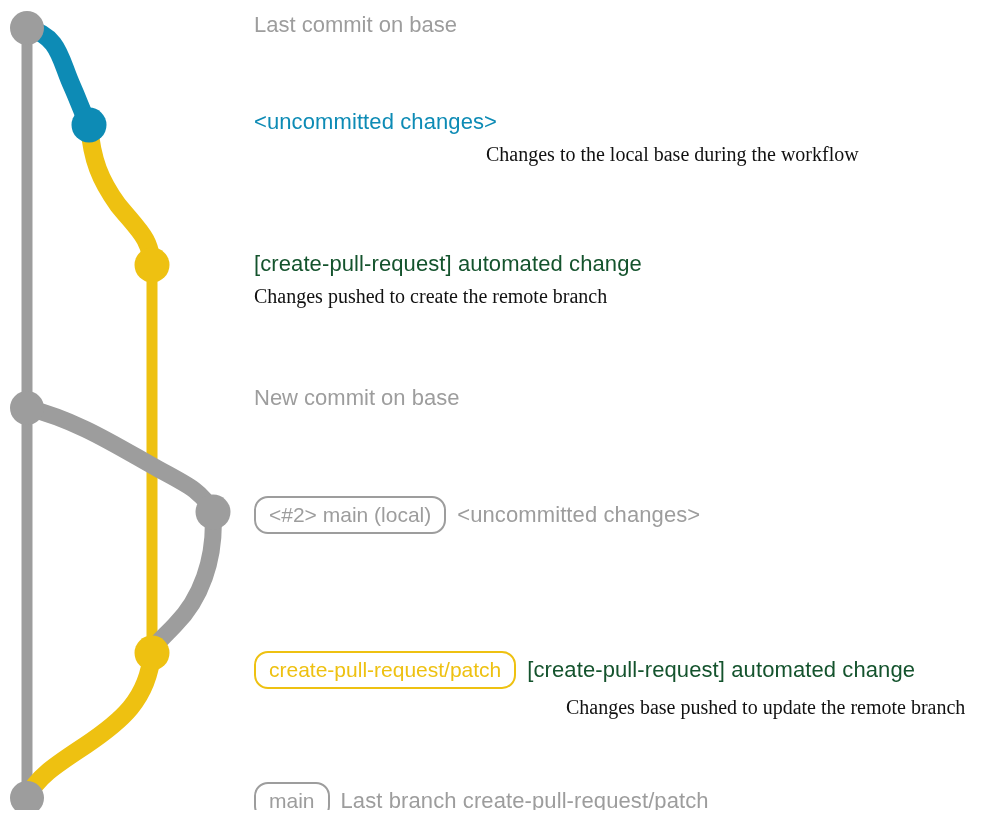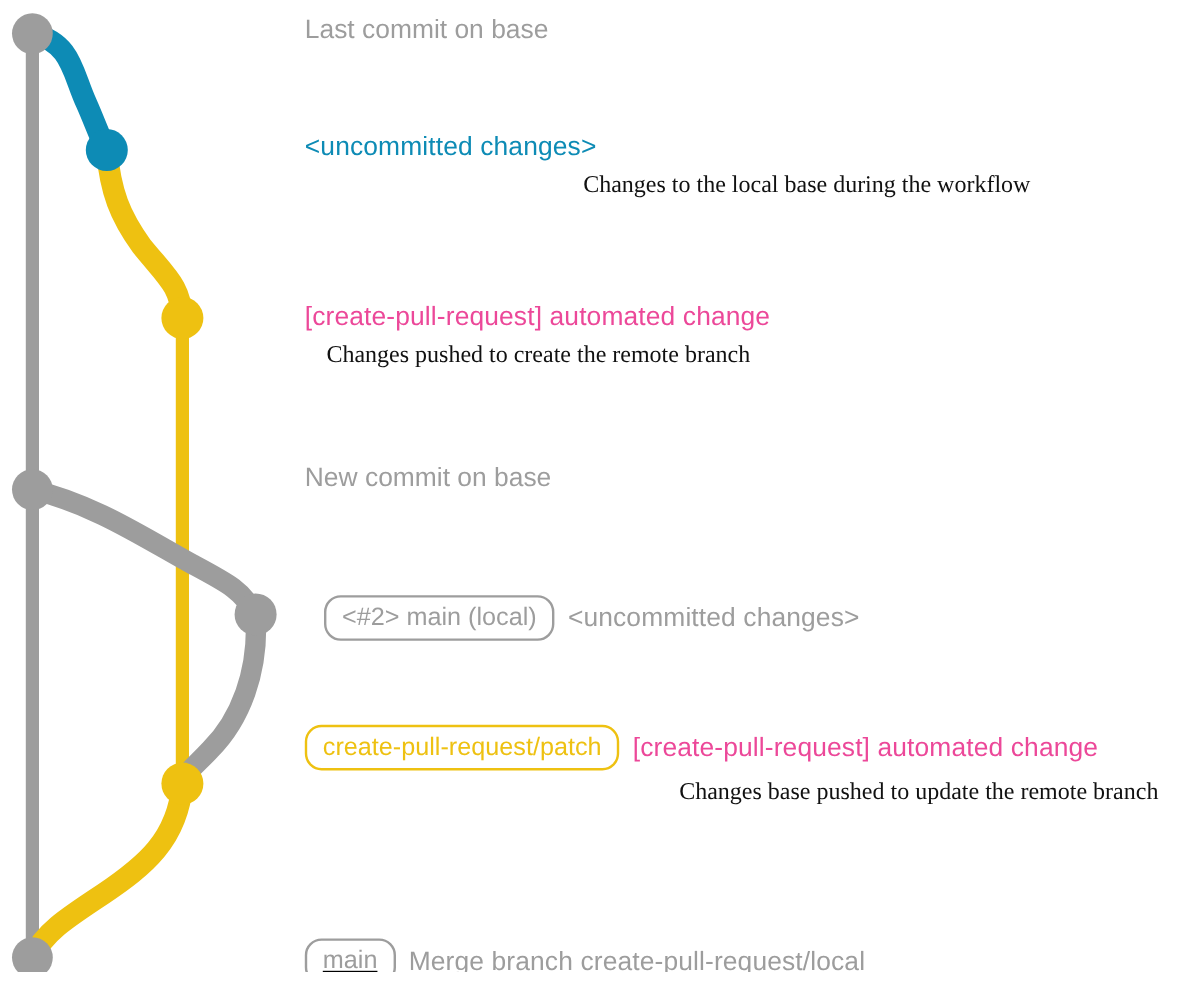--- a/index.html
+++ b/index.html
@@ -60,21 +60,21 @@
     border-color: #eec111;
     color: #eec111;
   }
   .subject {
     font-size: 22px;
     line-height: 28px;
     color: #9d9d9d;
     letter-spacing: 0.1px;
   }
   .subject.teal { color: #0d8bb5; }
-  .subject.yellow { color: #ec4899; }
+  .subject.yellow { color: #14532d; }
   .subject.gray  { color: #9d9d9d; }
   .desc {
     font-family: "Liberation Serif", serif;
     font-size: 20px;
     line-height: 24px;
     color: #111111;
     margin-top: 6px;
   }
   .plain-note {
     font-size: 22px;
@@ -127,53 +127,53 @@
       </div>
       <div class="desc" style="margin-left:232px;text-align:right;">Changes to the local base during the workflow</div>
     </div>
   </div>
 
   <div class="row" style="left:254px; top:250px;">
     <div class="row-inner">
       <div class="head-line">
         <span class="subject yellow">[create-pull-request] automated change</span>
       </div>
-      <div class="desc" style="margin-left:18px;">Changes pushed to create the remote branch</div>
+      <div class="desc" style="">Changes pushed to create the remote branch</div>
     </div>
   </div>
 
   <div class="row" style="left:254px; top:384px;">
     <div class="row-inner">
       <div class="head-line">
         <span class="plain-note">New commit on base</span>
       </div>
     </div>
   </div>
 
-  <div class="row" style="left:270px; top:496px;">
+  <div class="row" style="left:254px; top:496px;">
     <div class="row-inner">
       <div class="head-line">
         <span class="pill">&lt;#2&gt; main (local)</span>
         <span class="subject gray">&lt;uncommitted changes&gt;</span>
       </div>
     </div>
   </div>
 
-  <div class="row" style="left:254px; top:604px;">
+  <div class="row" style="left:254px; top:651px;">
     <div class="row-inner">
       <div class="head-line">
         <span class="pill yellow">create-pull-request/patch</span>
         <span class="subject yellow">[create-pull-request] automated change</span>
       </div>
       <div class="desc" style="margin-left:312px;">Changes base pushed to update the remote branch</div>
     </div>
   </div>
 
   <div class="row" style="left:254px; top:782px;text-decoration:underline;">
     <div class="row-inner">
       <div class="head-line">
         <span class="pill">main</span>
-        <span class="subject gray">Merge branch create-pull-request/local</span>
+        <span class="subject gray">Last branch create-pull-request/patch</span>
       </div>
     </div>
   </div>
 
 </div>
 
 </body></html>

